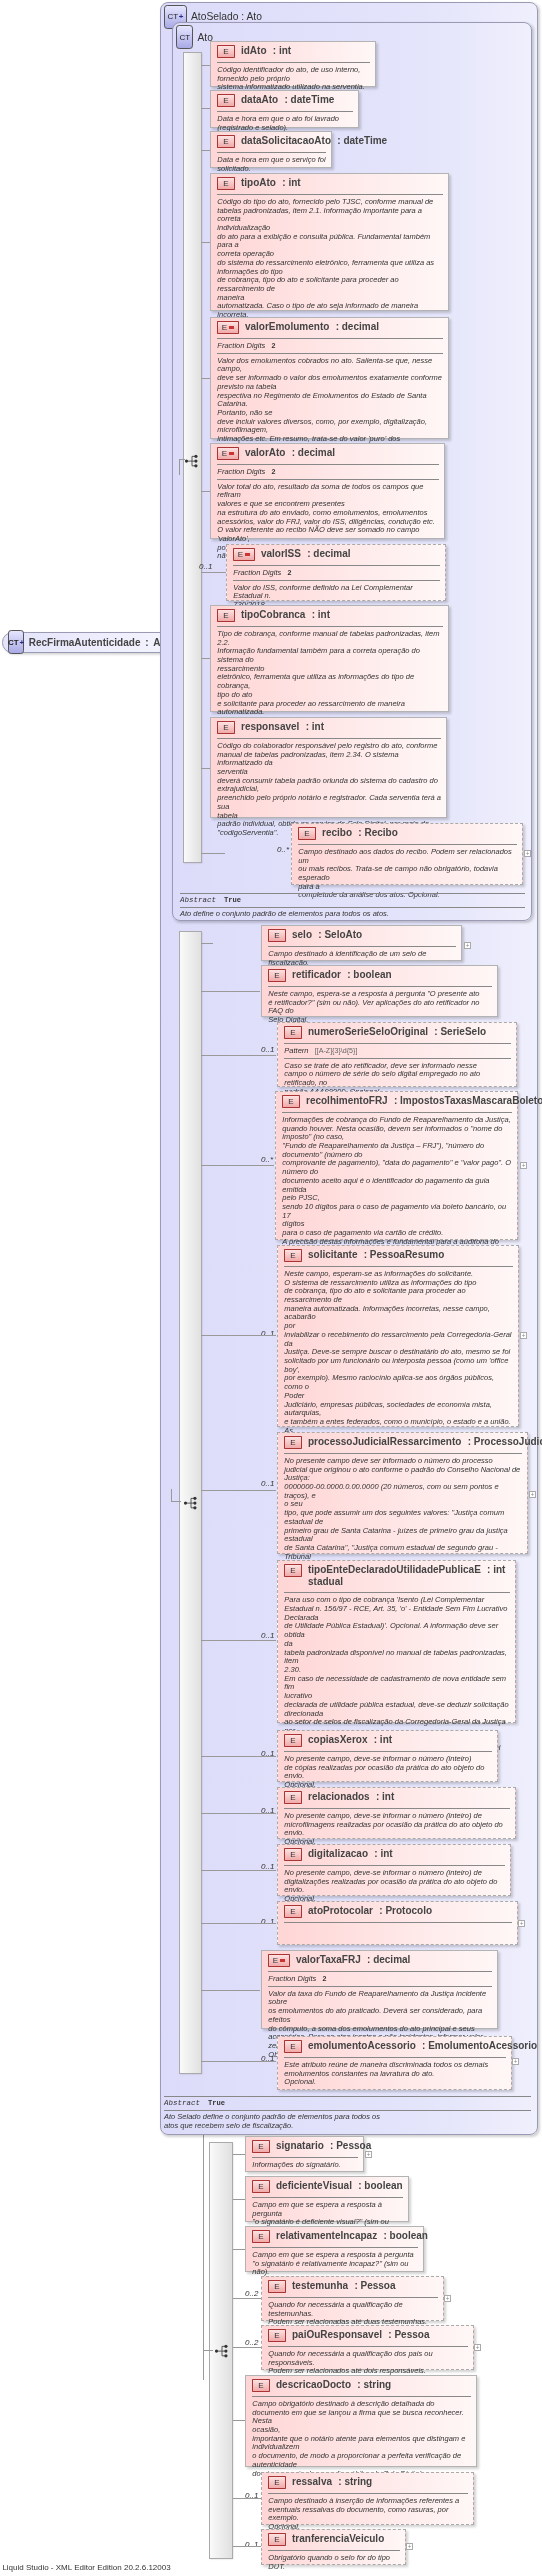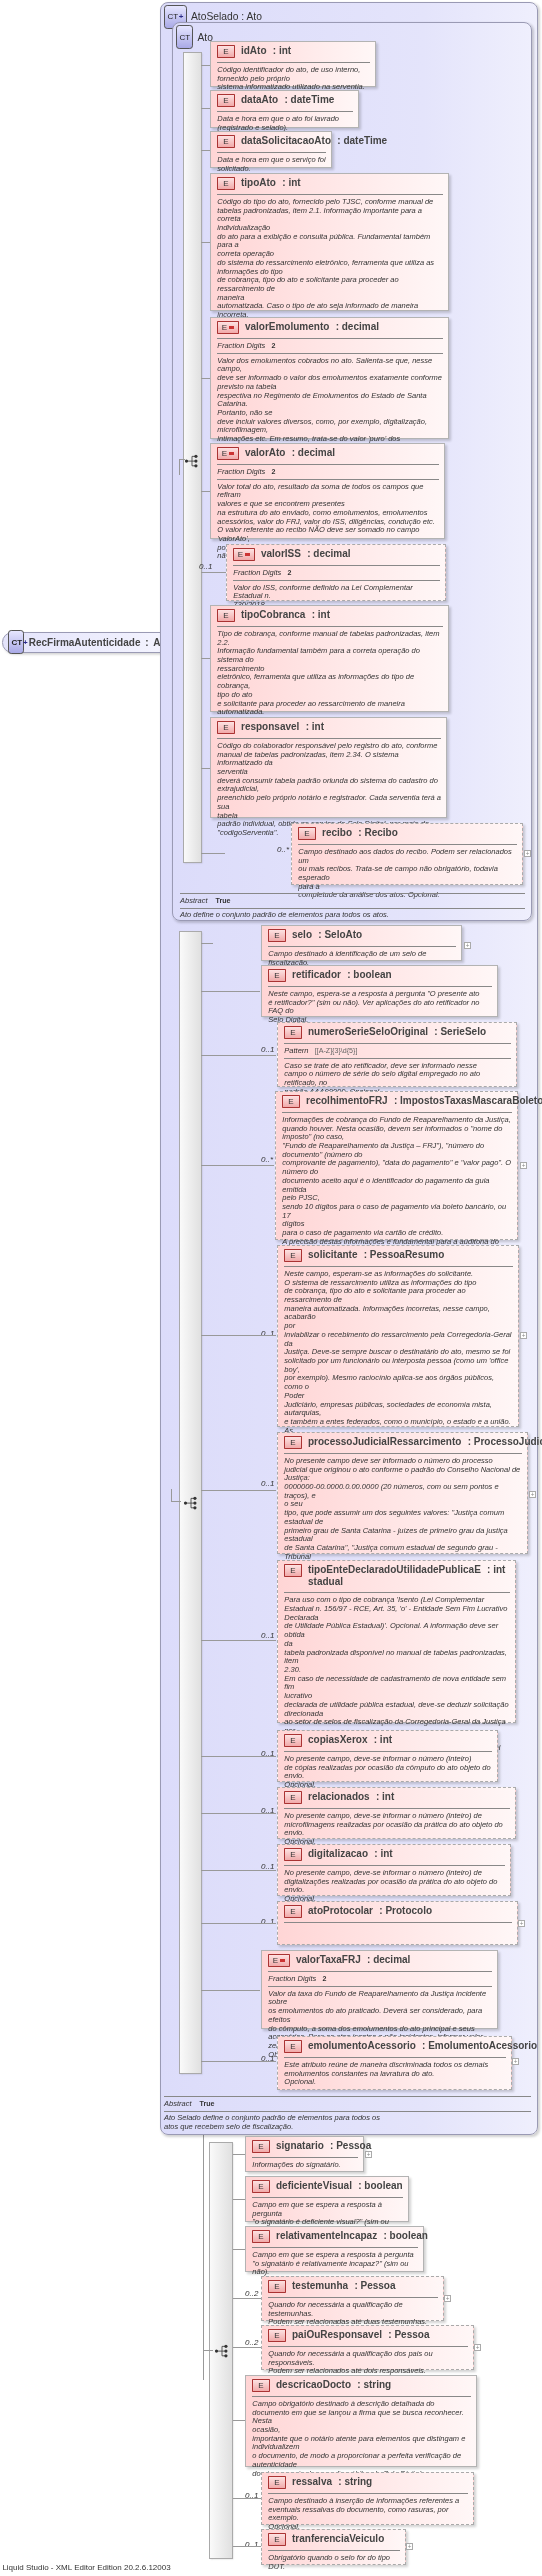--- a/index.html
+++ b/index.html
@@ -9,21 +9,21 @@
     font-family: "Liberation Sans", "DejaVu Sans", sans-serif; color: #333;
     overflow: hidden;
   }
   .ct-box {
     position: absolute; border: 0.8px solid #9a9ab4; border-radius: 8px;
     background: linear-gradient(90deg, #dcdcfa 0%, #e4e4fb 70%, #efeffd 100%);
     box-shadow: 1.6px 1.6px 2.4px rgba(0,0,0,0.18);
   }
   .ct-head { position: absolute; display: flex; align-items: center; gap: 4px; font-size: 10.3px; color: #333; white-space: nowrap; }
   .ct-badge {
-    display: inline-flex; align-items: center; 
+    display: inline-flex; align-items: center; justify-content: center;
     height: 24px; min-width: 16px; padding: 0 2.4px; border: 0.8px solid #555;
     border-radius: 3.2px; background: linear-gradient(#e6e6ff, #a9a9e6);
     font-size: 8px; color: #222;
   }
   .ct-badge .plus { color: #2a2a88; font-weight: bold; margin-left: 0.8px; font-size: 8px; }
   .seq-bar {
     position: absolute; border: 0.8px solid #aaa;
     background: linear-gradient(90deg, #fafafa 0%, #e0e0e0 100%);
     box-shadow: 0.8px 0.8px 1.6px rgba(0,0,0,0.15);
   }
@@ -50,21 +50,21 @@
   .facet { font-size: 7.5px; font-style: italic; border-bottom: 0.8px solid #888; padding: 2.4px 0 2.4px 0; color: #333; }
   .facet b { font-style: normal; margin-left: 6.3px; font-weight: bold; font-size: 7.1px; }
   .facet .pat { font-style: normal; margin-left: 6.3px; color: #666; font-size: 7.1px; }
   .doc { font-size: 7.5px; font-style: italic; line-height: 8.7px; padding-top: 3.2px; color: #333; white-space: pre-line; }
   .card { position: absolute; font-size: 8px; font-style: italic; color: #333; }
   .expander {
     position: absolute; width: 7.1px; height: 7.1px; border: 0.8px solid #aaa; background: #fff;
     font-size: 6.3px; line-height: 5.5px; text-align: center; color: #888;
   }
   .ct-footer { position: absolute; font-size: 7.5px; color: #333; }
-  .ct-footer .row { border-top: 0.8px solid #888; padding: 2.4px 0; }
+  .ct-footer .row { border-top: 0.8px solid #888; padding: 2.4px 0; font-family: Liberation Mono, monospace; }
   .ct-footer .row i { margin-right: 8px; }
   .ct-footer .row b { font-size: 7.1px; }
   .ct-footer .doc2 { font-style: italic; border-top: 0.8px solid #888; padding-top: 2.4px; line-height: 8.7px; white-space: pre-line; }
   .root {
     position: absolute; left: 2.4px; top: 632px; width: 188px; height: 20.5px;
     border: 0.8px solid #9a9ab4; border-radius: 10.3px;
     background: linear-gradient(90deg, #e4e4fb, #f6f6ff);
     box-shadow: 1.6px 1.6px 2.4px rgba(0,0,0,0.18);
     display: flex; align-items: center; gap: 4.7px; padding-left: 4.7px; font-size: 10px; font-weight: bold; color: #444;
   }
@@ -433,21 +433,21 @@
 
 <div class="card" style="left:261px;top:1749px;">0..1</div>
 <div class="line-h" style="left:201px;top:1756px;width:75px;"></div>
 <div class="el opt" style="left:277px;top:1730px;width:221px;height:52px;">
   <div class="el-head">
       <span class="el-badge">E</span>
       <span class="el-name">copiasXerox</span>
       <span class="el-type">: int</span>
     </div>
   <div class="doc">No presente campo, deve-se informar o número (inteiro)
-de cópias realizadas por ocasião da cômputo do ato objeto do envio.
+de cópias realizadas por ocasião da prática do ato objeto do envio.
 Opcional.</div>
 </div>
 
 <div class="card" style="left:261px;top:1806px;">0..1</div>
 <div class="line-h" style="left:201px;top:1813px;width:75px;"></div>
 <div class="el opt" style="left:277px;top:1787px;width:239px;height:52px;">
   <div class="el-head">
       <span class="el-badge">E</span>
       <span class="el-name">relacionados</span>
       <span class="el-type">: int</span>

